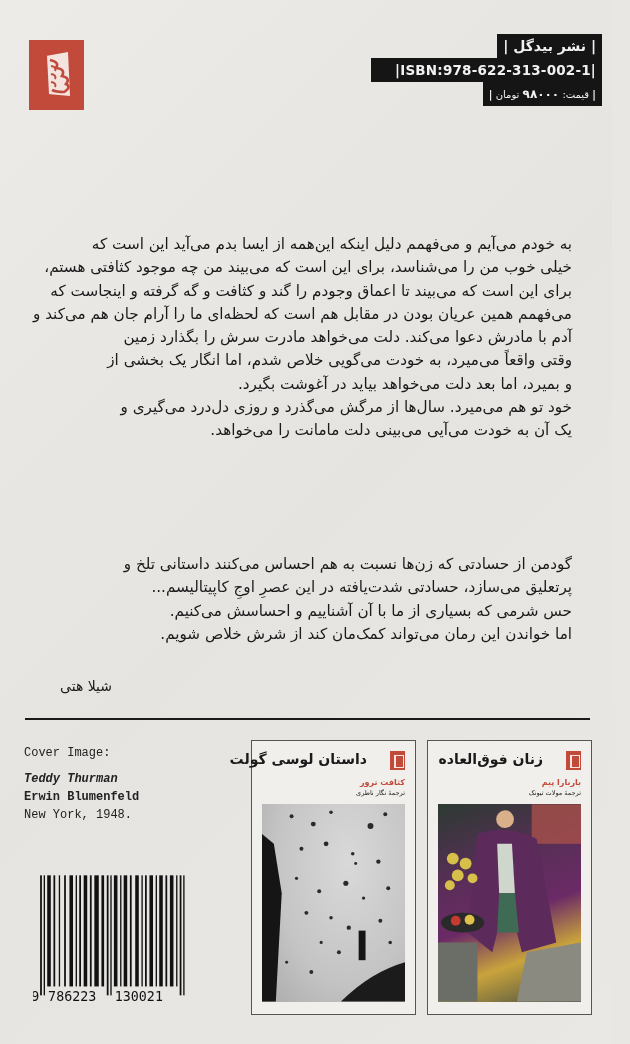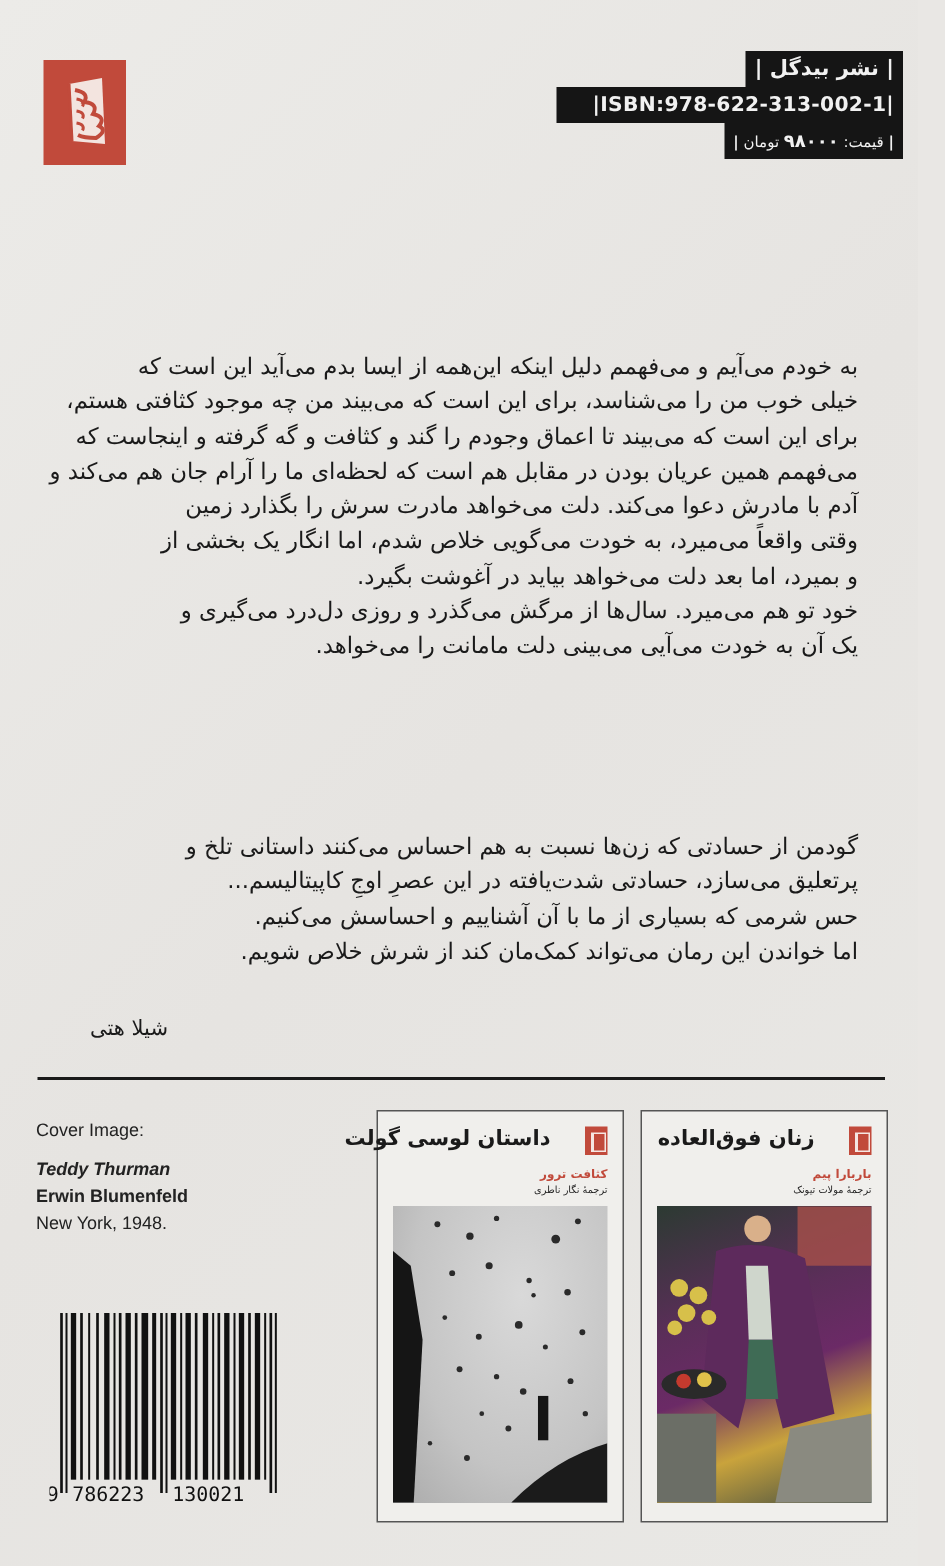--- a/index.html
+++ b/index.html
@@ -52,21 +52,21 @@
 
     
     .divider {
       position: absolute; left: 25px; top: 718px; width: 565px; height: 2px;
       background: #1a1a1a;
     }
 
     
     .credit {
       position: absolute; left: 24px; top: 744px;
-      font-family: Liberation Sans, sans-serif; font-size: 12px; color: #222;
+      font-family: Liberation Mono, monospace; font-size: 12px; color: #222;
       line-height: 18px;
     }
     .credit .label { margin-bottom: 8px; display: block; }
     .credit .title { font-style: italic; font-weight: bold; display: block; }
     .credit .artist { font-weight: bold; display: block; }
     .credit .place { display: block; }
 
     
     .barcode {
       position: absolute; left: 33px; top: 872px; width: 160px; height: 150px;

